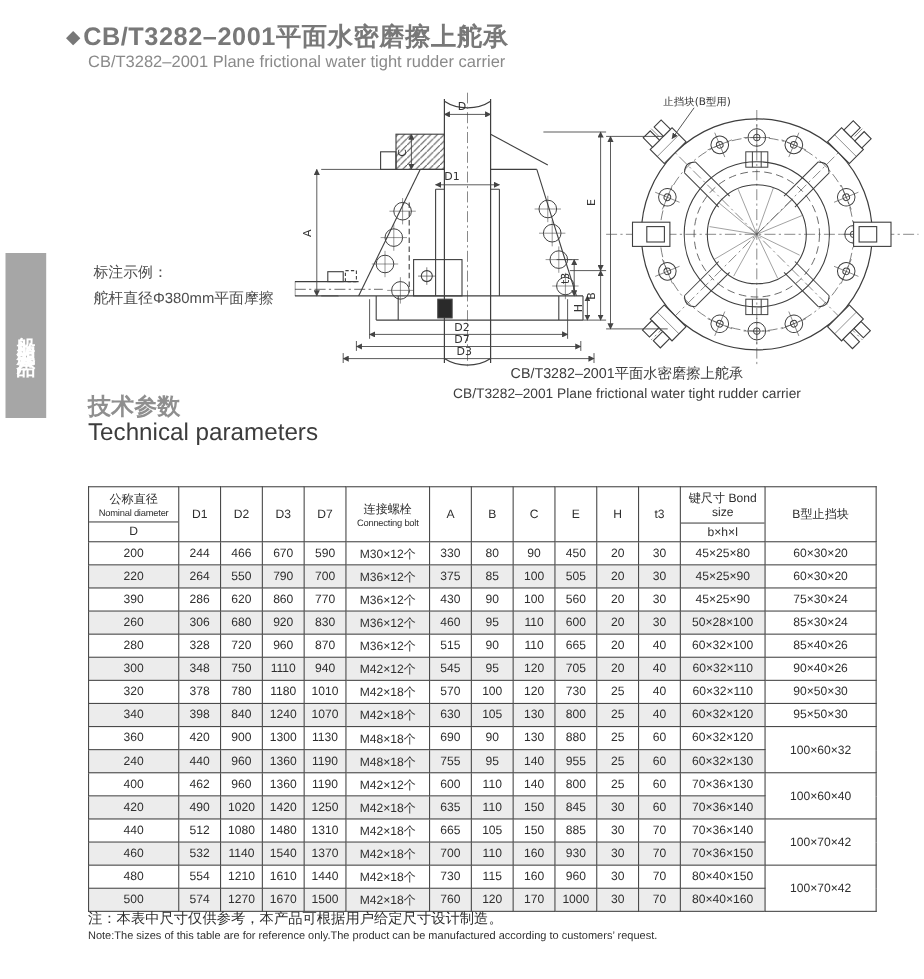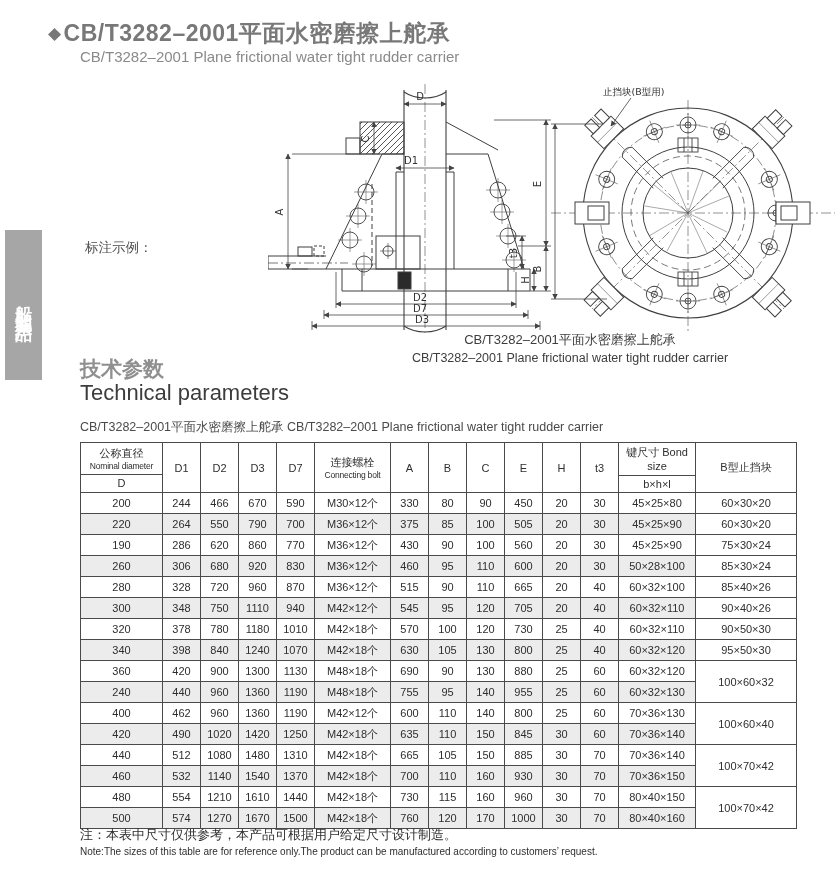--- a/index.html
+++ b/index.html
@@ -3,21 +3,21 @@
 <meta charset="utf-8">
 <style>
   * { margin:0; padding:0; box-sizing:border-box; }
   html,body { background:#fff; }
   .page {
     position:relative; width:840px; height:890px; background:#ffffff;
     font-family:"Liberation Sans","DejaVu Sans",sans-serif; color:#333;
     overflow:hidden;
   }
   
-  .title-zh { position:absolute; left:48px; top:18px; font-size:23px; font-weight:bold;
+  .title-zh { position:absolute; left:60px; top:18px; font-size:23px; font-weight:bold;
     color:#787878; letter-spacing:0.5px; white-space:nowrap;text-align:center; }
   .title-zh .diamond { font-size:17px; margin-right:2px; vertical-align:2px; }
   .title-en { position:absolute; left:80px; top:48px; font-size:15px; color:#8a8a8a; white-space:nowrap; }
   
   .side-tab { position:absolute; left:5px; top:230px; width:37px; height:150px;
     background:#a6a6a6; color:#fff; display:flex; align-items:center; justify-content:center; }
   .side-tab span { writing-mode:vertical-rl; font-size:17px; font-weight:bold; letter-spacing:4px; }
   
   .anno { position:absolute; left:85px; top:146px; width:215px; font-size:13.5px;
     color:#4d4d4d; line-height:23px; }
@@ -57,20 +57,21 @@
 
   <div class="title-zh"><span class="diamond">◆</span><span>CB/T3282–2001平面水密磨擦上舵承</span></div>
   <div class="title-en">CB/T3282–2001 Plane frictional water tight rudder carrier</div>
 
   <div class="side-tab">
     <span>船舶舵系产品</span>
   </div>
 
   <div class="anno2">
     <div>标注示例：</div>
+    <div>舵杆直径Φ380mm平面摩擦</div>
   </div>
 
   <div class="fig-section">
     <svg width="298" height="252" viewBox="0 0 298 252">
       <defs>
         <pattern id="hatch" width="6" height="6" patternUnits="userSpaceOnUse">
           <path d="M0,6 L6,0" stroke="#555" stroke-width="1"></path>
         </pattern>
         <marker id="arr" viewBox="0 0 10 10" refX="9" refY="5" markerWidth="7" markerHeight="7" orient="auto-start-reverse">
           <path d="M0,0 L10,5 L0,10 z" fill="#444"></path>
@@ -381,21 +382,20 @@
     </svg>
   </div>
 
   <div class="fig-caption">
     <div class="zh">CB/T3282–2001平面水密磨擦上舵承</div>
     <div class="en">CB/T3282–2001 Plane frictional water tight rudder carrier</div>
   </div>
 
   <div class="sec-zh">技术参数</div>
   <div class="sec-en">Technical parameters</div>
-  <div class="tbl-caption">CB/T3282–2001平面水密磨擦上舵承  CB/T3282–2001 Plane frictional water tight rudder carrier</div>
 
   <table class="params">
     <colgroup>
       <col style="width:82px">
         <col style="width:38px">
         <col style="width:38px">
         <col style="width:38px">
       <col style="width:38px">
         <col style="width:76px">
         <col style="width:38px">
@@ -464,21 +464,21 @@
           <td>375</td>
           <td>85</td>
           <td>100</td>
           <td>505</td>
           <td>20</td>
           <td>30</td>
           <td>45×25×90</td>
           <td style="background: rgb(255, 255, 255);">60×30×20</td>
         </tr>
         <tr>
-          <td>190</td>
+          <td>390</td>
           <td>286</td>
           <td>620</td>
           <td>860</td>
           <td>770</td>
           <td>M36×12个</td>
           <td>430</td>
           <td>90</td>
           <td>100</td>
           <td>560</td>
           <td>20</td>

